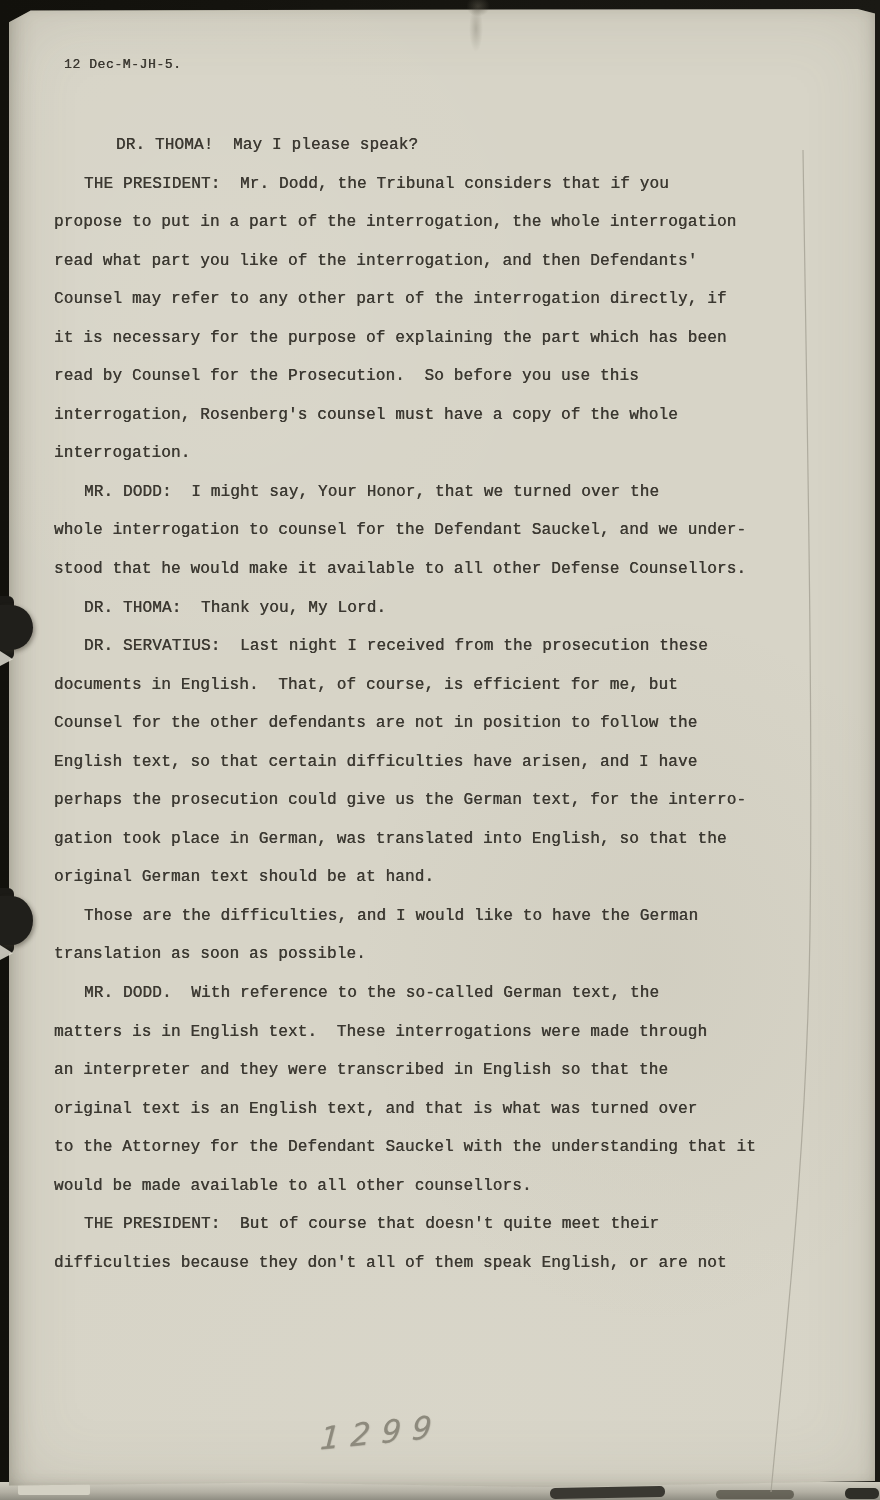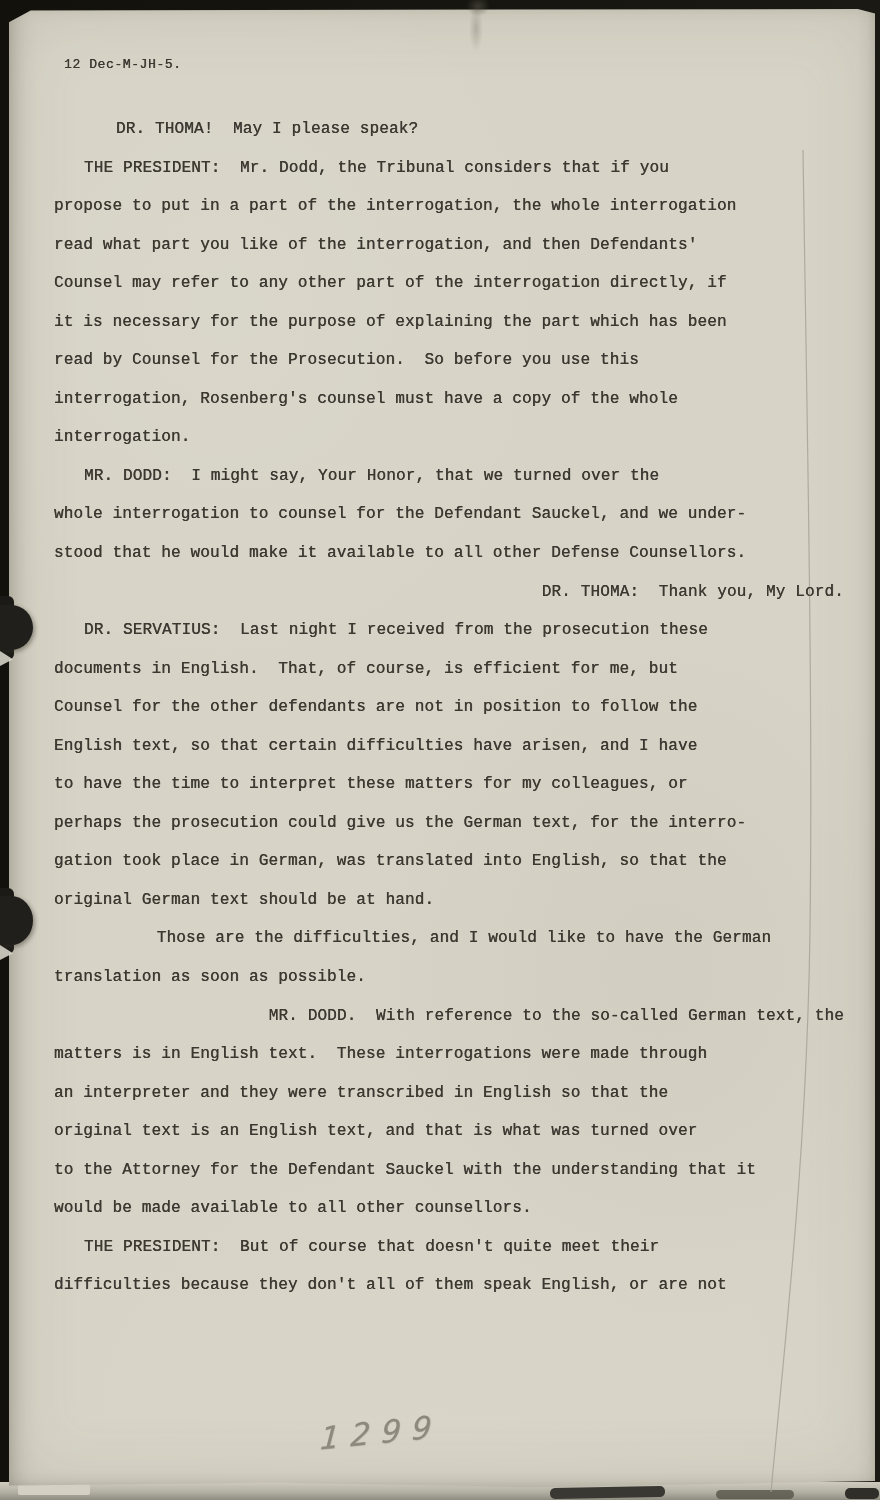--- a/index.html
+++ b/index.html
@@ -41,21 +41,21 @@
   
   .typed{
     color:var(--ink,#3b3831);
     text-shadow:0 0 0.6px rgba(47,44,37,0.75), 0.4px 0.4px 0.4px rgba(47,44,37,0.35);
   }
   .header-line{
     position:absolute;left:64px;top:57px;
     font-size:13px;letter-spacing:0.6px;white-space:pre;
   }
   .transcript{
-    position:absolute;left:54px;top:110px;width:790px;
+    position:absolute;left:54px;top:126px;width:790px;
   }
   .transcript .line{
     height:38.56px;line-height:38.56px;
     font-size:16px;letter-spacing:0.15px;white-space:pre;
   }
   
   .tab{
     position:absolute;left:0;width:33px;background:#201f1b;
     border-radius:0 22px 22px 0 / 0 50% 50% 0;
     box-shadow:2px 2px 4px rgba(60,56,44,0.45);
@@ -115,32 +115,31 @@
       <div class="line typed">propose to put in a part of the interrogation, the whole interrogation</div>
       <div class="line typed">read what part you like of the interrogation, and then Defendants'</div>
       <div class="line typed">Counsel may refer to any other part of the interrogation directly, if</div>
       <div class="line typed">it is necessary for the purpose of explaining the part which has been</div>
       <div class="line typed">read by Counsel for the Prosecution.  So before you use this</div>
       <div class="line typed">interrogation, Rosenberg's counsel must have a copy of the whole</div>
       <div class="line typed">interrogation.</div>
       <div class="line typed" style="padding-left: 30px;">MR. DODD:  I might say, Your Honor, that we turned over the</div>
       <div class="line typed">whole interrogation to counsel for the Defendant Sauckel, and we under-</div>
       <div class="line typed">stood that he would make it available to all other Defense Counsellors.</div>
-      <div class="line typed" style="padding-left: 30px; text-align: right;">DR. THOMA:  Thank you, My Lord.</div>
+      <div class="line typed" style="padding-left: 30px;">DR. THOMA:  Thank you, My Lord.</div>
       <div class="line typed" style="padding-left: 30px;">DR. SERVATIUS:  Last night I received from the prosecution these</div>
       <div class="line typed">documents in English.  That, of course, is efficient for me, but</div>
       <div class="line typed">Counsel for the other defendants are not in position to follow the</div>
       <div class="line typed">English text, so that certain difficulties have arisen, and I have</div>
-      <div class="line typed">to have the time to interpret these matters for my colleagues, or</div>
       <div class="line typed">perhaps the prosecution could give us the German text, for the interro-</div>
       <div class="line typed">gation took place in German, was translated into English, so that the</div>
       <div class="line typed">original German text should be at hand.</div>
-      <div class="line typed" style="padding-left: 30px; text-align: center;">Those are the difficulties, and I would like to have the German</div>
+      <div class="line typed" style="padding-left: 30px;">Those are the difficulties, and I would like to have the German</div>
       <div class="line typed">translation as soon as possible.</div>
-      <div class="line typed" style="padding-left: 30px; text-align: right;">MR. DODD.  With reference to the so-called German text, the</div>
+      <div class="line typed" style="padding-left: 30px;">MR. DODD.  With reference to the so-called German text, the</div>
       <div class="line typed">matters is in English text.  These interrogations were made through</div>
       <div class="line typed">an interpreter and they were transcribed in English so that the</div>
       <div class="line typed">original text is an English text, and that is what was turned over</div>
       <div class="line typed">to the Attorney for the Defendant Sauckel with the understanding that it</div>
       <div class="line typed">would be made available to all other counsellors.</div>
       <div class="line typed" style="padding-left: 30px;">THE PRESIDENT:  But of course that doesn't quite meet their</div>
       <div class="line typed">difficulties because they don't all of them speak English, or are not</div>
     </div>
 
   <div class="edge-bulge e1"></div>

